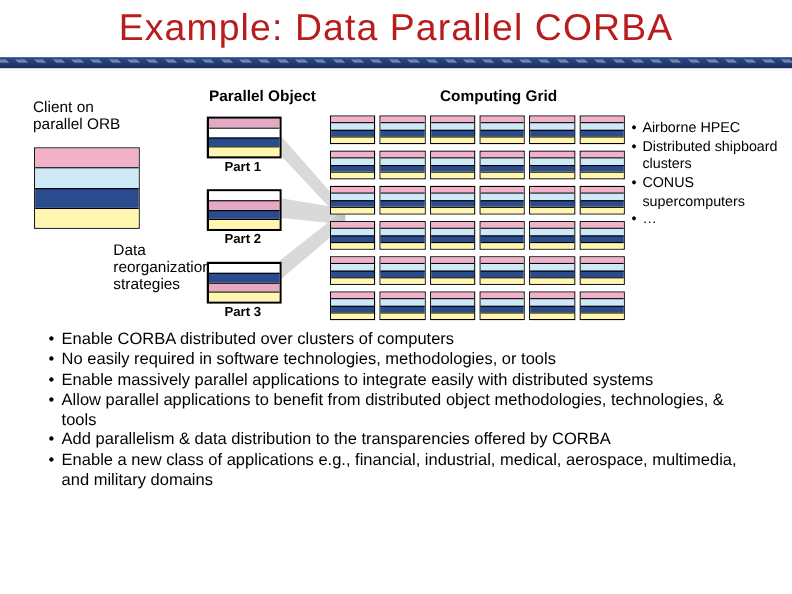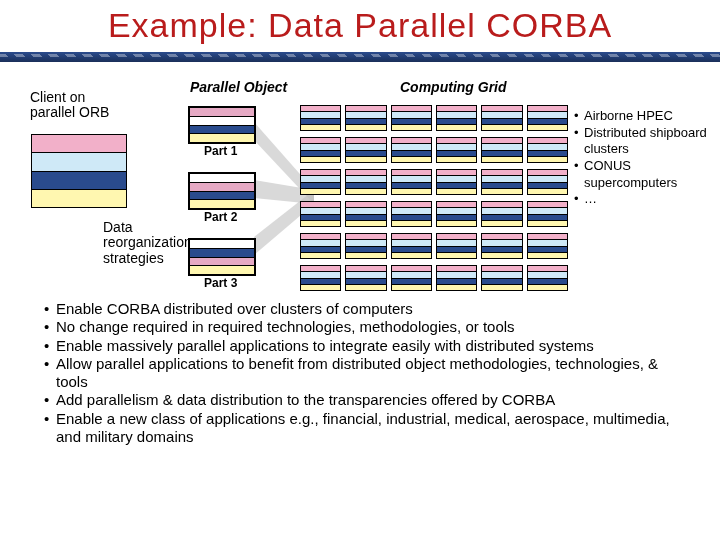--- a/index.html
+++ b/index.html
@@ -49,21 +49,21 @@
   }
 
   
   .lbl {
     position: absolute;
     font-size: 14px;
     font-family: Arial, sans-serif;
     color: #000;
     line-height: 1.1;
   }
-  .lbl.bold { font-weight: bold; font-style: italic; }
+  .lbl.bold { font-weight: bold; }
 
   
   .client {
     position: absolute;
     left: 31px; top: 134px;
     width: 94px; height: 72px;
     border: 1px solid #000;
     background: #fff;
     display: flex; flex-direction: column;
   }
@@ -466,21 +466,21 @@
       </div>
   </div>
 
   <div class="body">
     <div class="bl-item">
         <span class="dot">•</span>
         <span class="txt">Enable CORBA distributed over clusters of computers</span>
       </div>
     <div class="bl-item">
         <span class="dot">•</span>
-        <span class="txt">No change required in required technologies, methodologies, or tools</span>
+        <span class="txt">No easily required in software technologies, methodologies, or tools</span>
       </div>
     <div class="bl-item">
         <span class="dot">•</span>
         <span class="txt">Enable massively parallel applications to integrate easily with distributed systems</span>
       </div>
     <div class="bl-item">
         <span class="dot">•</span>
         <span class="txt">Allow parallel applications to benefit from distributed object methodologies, technologies, &amp; tools</span>
       </div>
     <div class="bl-item">

